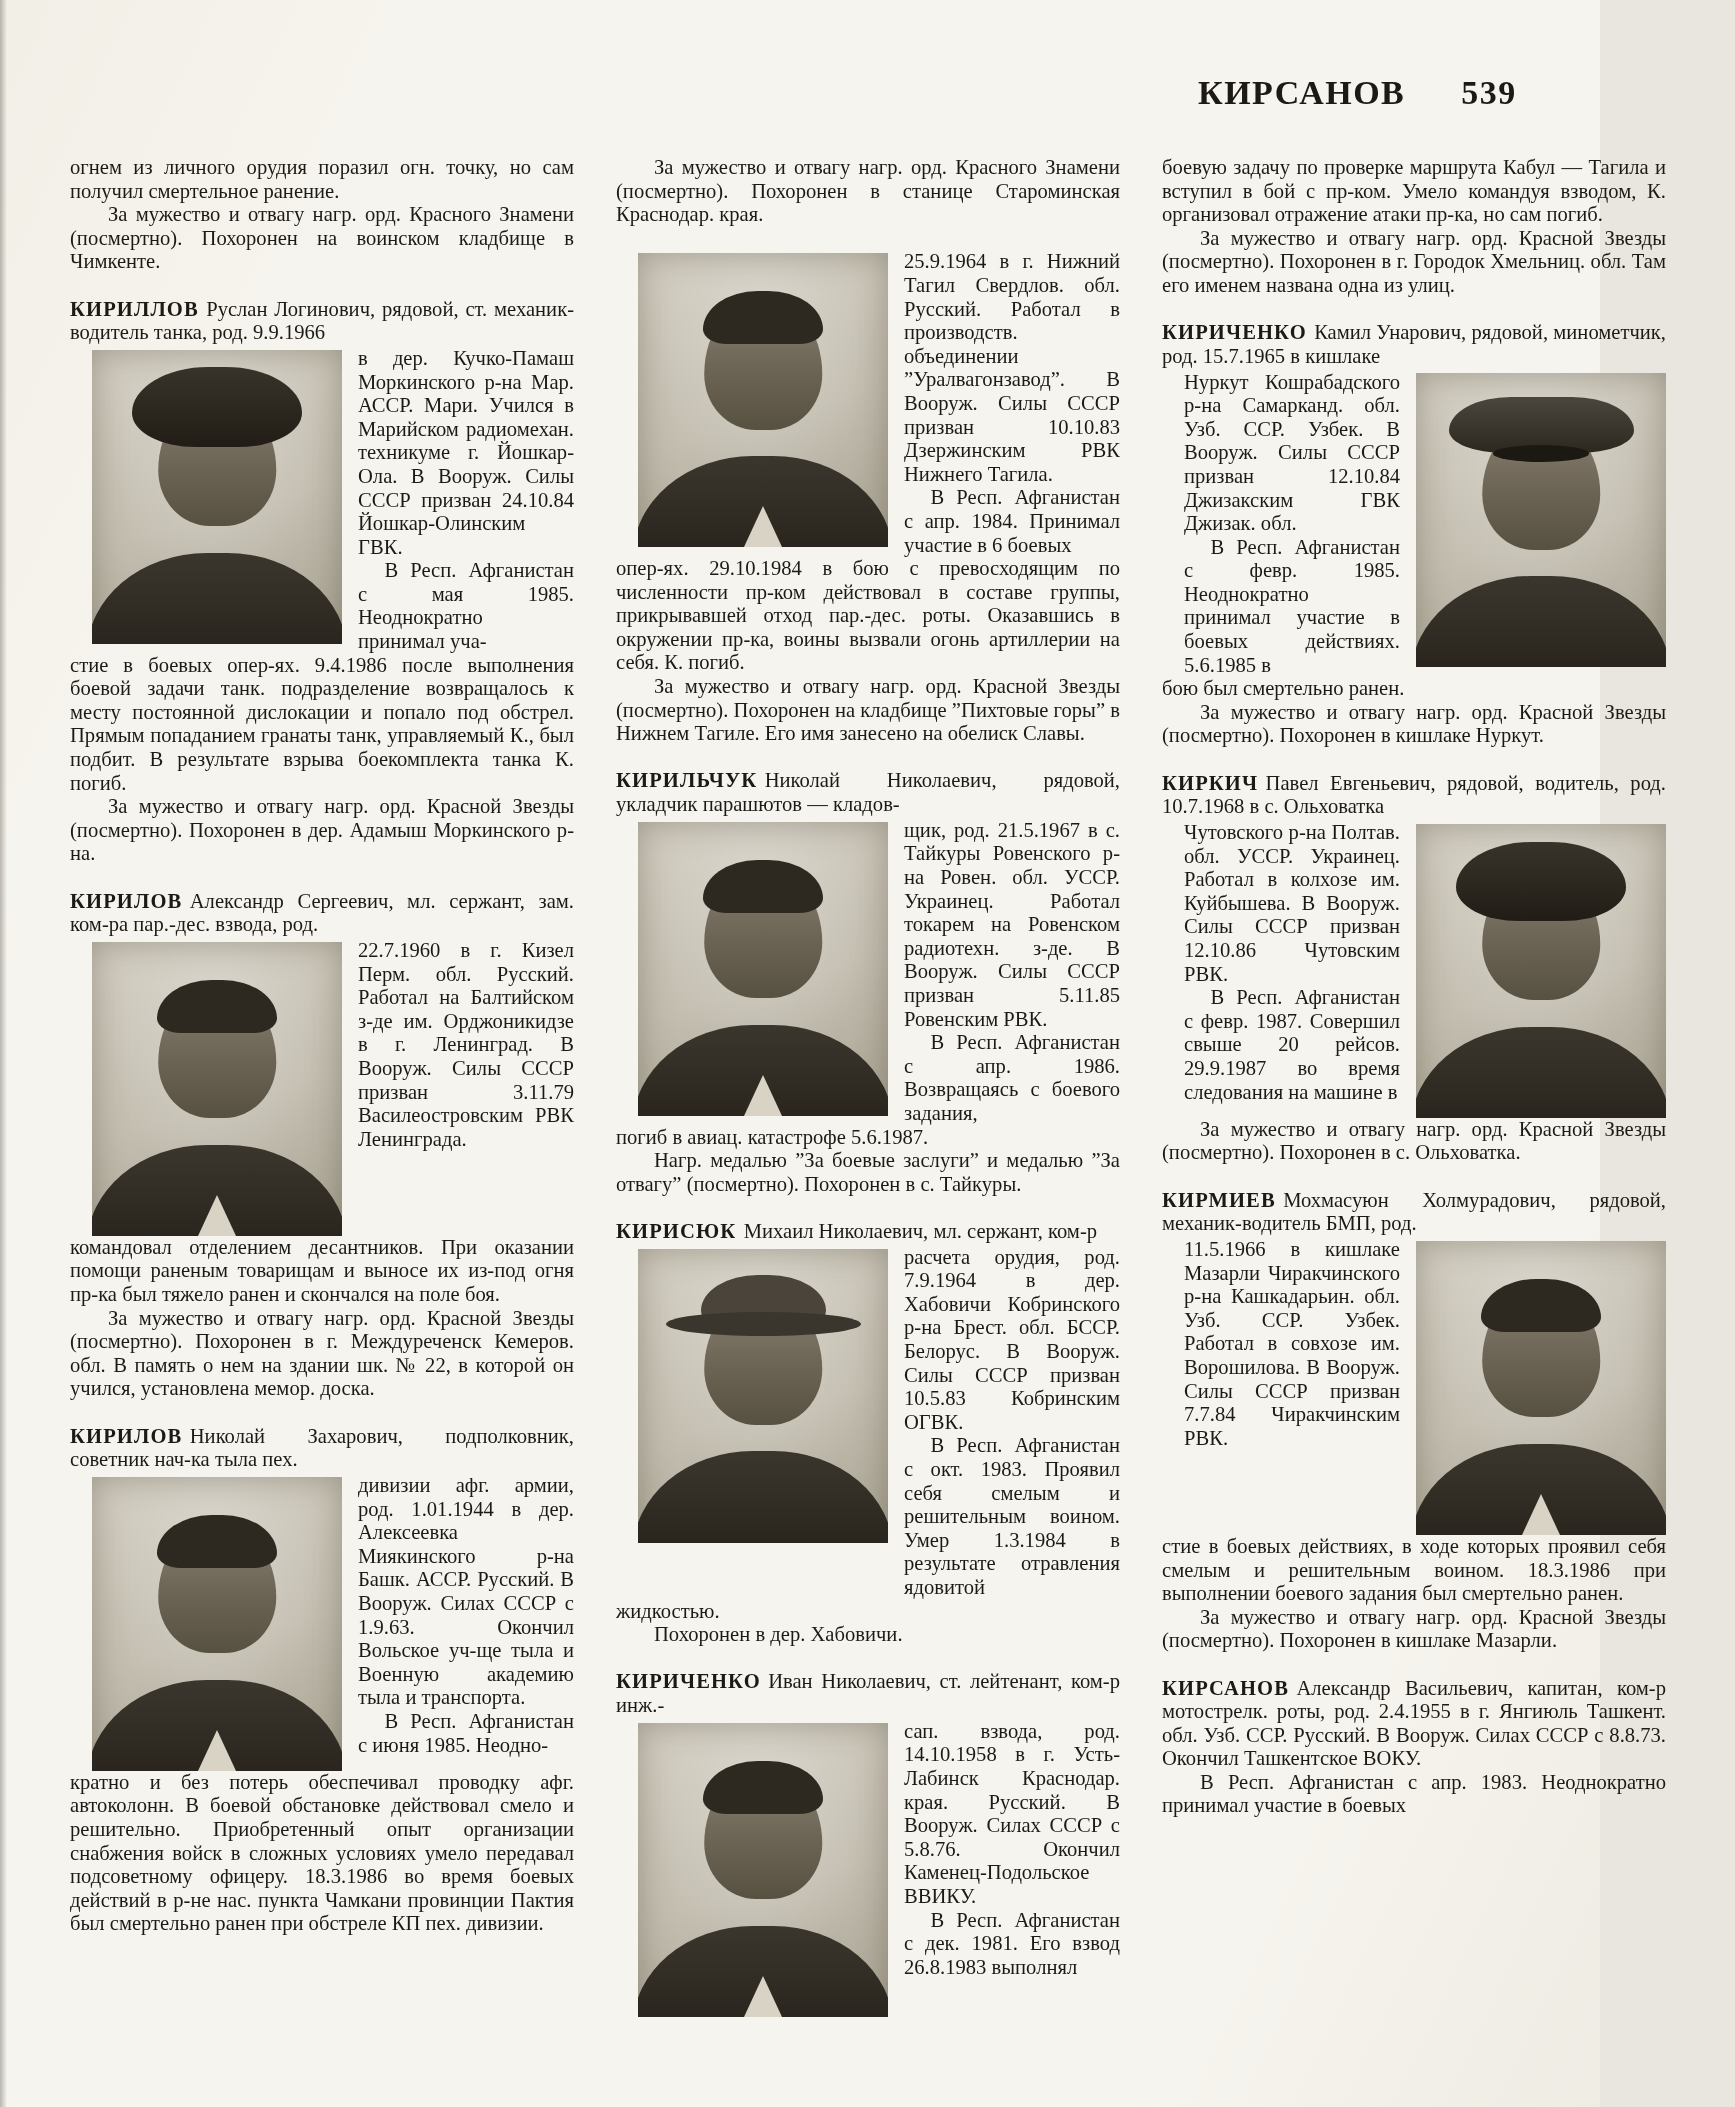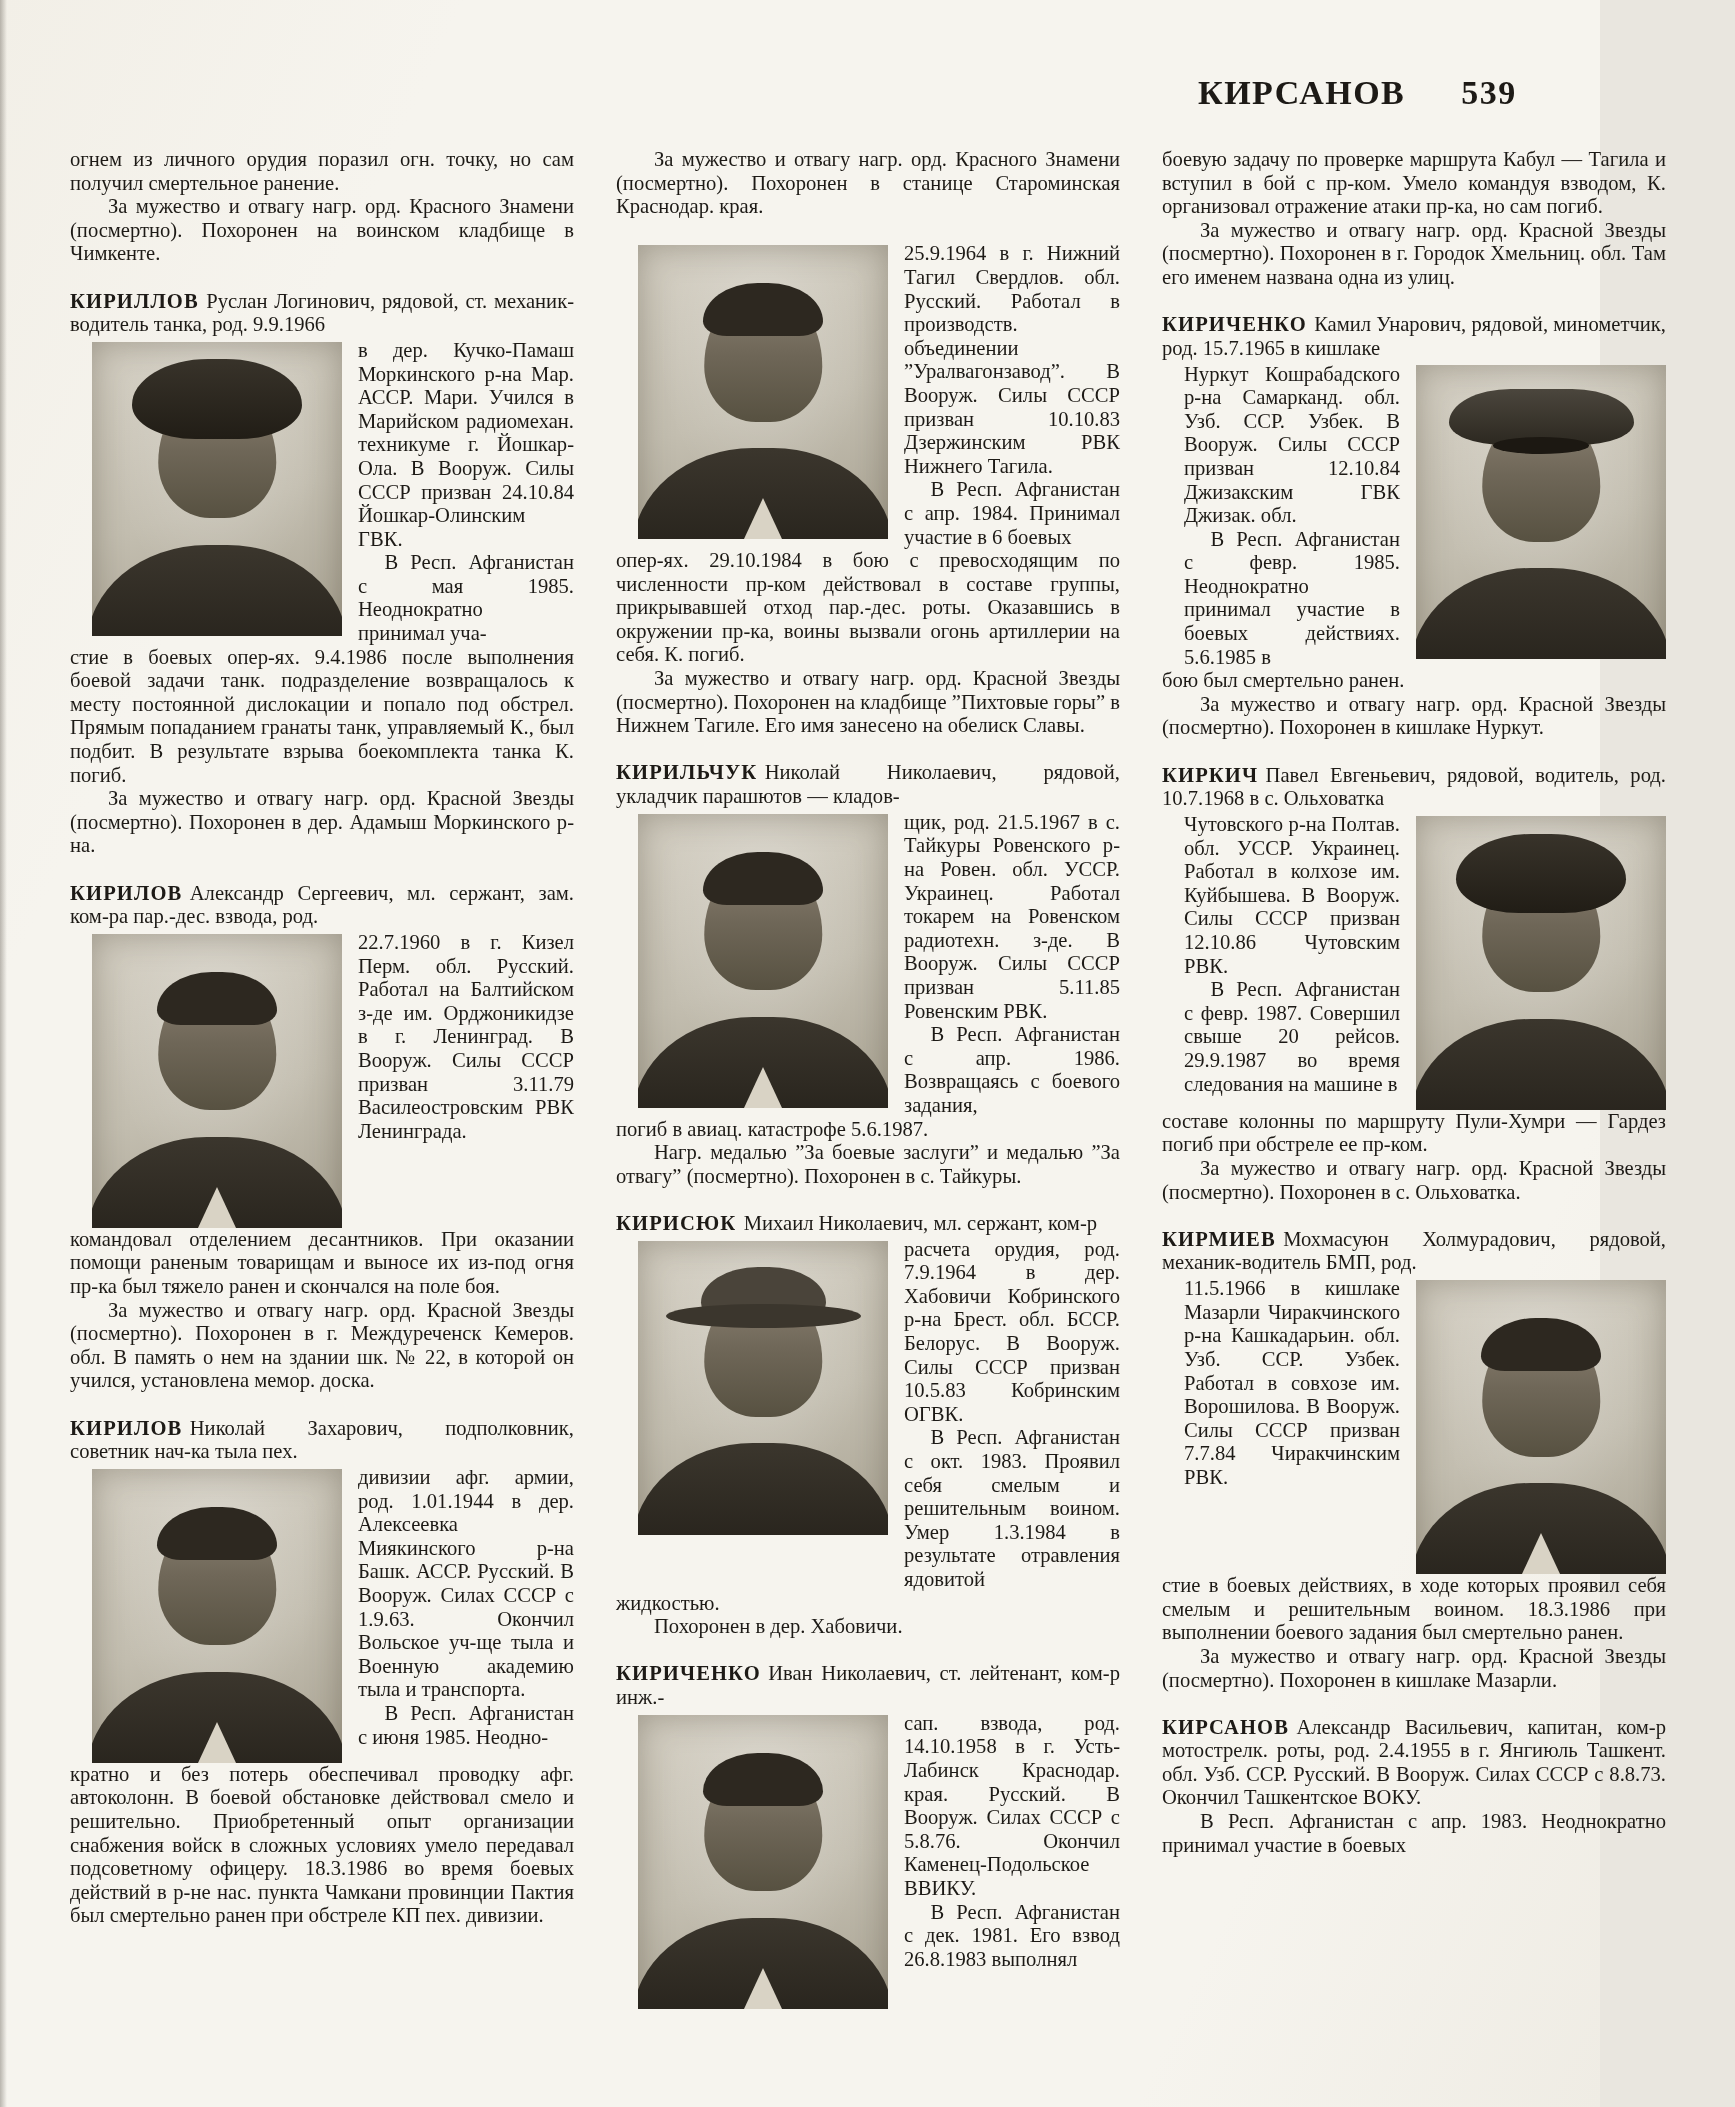--- a/index.html
+++ b/index.html
@@ -16,21 +16,21 @@
   .page::before{ 
     content:""; position:absolute; left:0; top:0; width:7.4px; height:100%;
     background:linear-gradient(90deg,rgba(45,38,28,.30),rgba(45,38,28,0));
   }
   .running-head{
     position:absolute; top:74px; left:1198px;
     display:flex; align-items:baseline; gap:56px;
     font-weight:bold; font-size:34px; letter-spacing:1.5px;
   }
   .columns{
-    position:absolute; top:148px; left:70px; width:1596px;
+    position:absolute; top:156px; left:70px; width:1596px;
     display:flex; gap:42px;
   }
   .col{ flex:1 1 0; min-width:0; font-size:20.6px; line-height:23.6px; text-align:justify; }
   .para{ margin:0; }
   .indent{ text-indent:38px; }
   .beside .indent{ text-indent:26.5px; }
   .entry{ margin-top:23.6px; }
   .surname{ font-weight:bold; letter-spacing:1.1px; margin-right:7.4px; }
   .photo-row{ display:flex; gap:16px; margin:2.2px 0 0 0;padding-left:22px; }
   .photo-row.right{ flex-direction:row-reverse; }
@@ -273,21 +273,20 @@
           <figure class="photo v-ushanka">
             <div class="ph-head"></div>
             <div class="ph-hat"></div>
             <div class="ph-torso"></div>
           </figure>
           <div class="beside">
             <p class="para">Чутовского р-на Полтав. обл. УССР. Украинец. Работал в колхозе им. Куйбышева. В Вооруж. Силы СССР призван 12.10.86 Чутовским РВК.</p>
             <p class="para indent">В Респ. Афганистан с февр. 1987. Совершил свыше 20 рейсов. 29.9.1987 во время следования на машине в</p>
           </div>
         </div>
-        <p class="para">составе колонны по маршруту Пули-Хумри — Гардез погиб при обстреле ее пр-ком.</p>
         <p class="para indent">За мужество и отвагу нагр. орд. Красной Звезды (посмертно). Похоронен в с. Ольховатка.</p>
       </article>
 
       <article class="entry">
         <p class="para">
           <b class="surname">КИРМИЕВ</b><span>Мохмасуюн Холмурадович, рядовой, механик-водитель БМП, род.</span>
         </p>
         <div class="photo-row right">
           <figure class="photo v-none">
             <div class="ph-head"></div>

